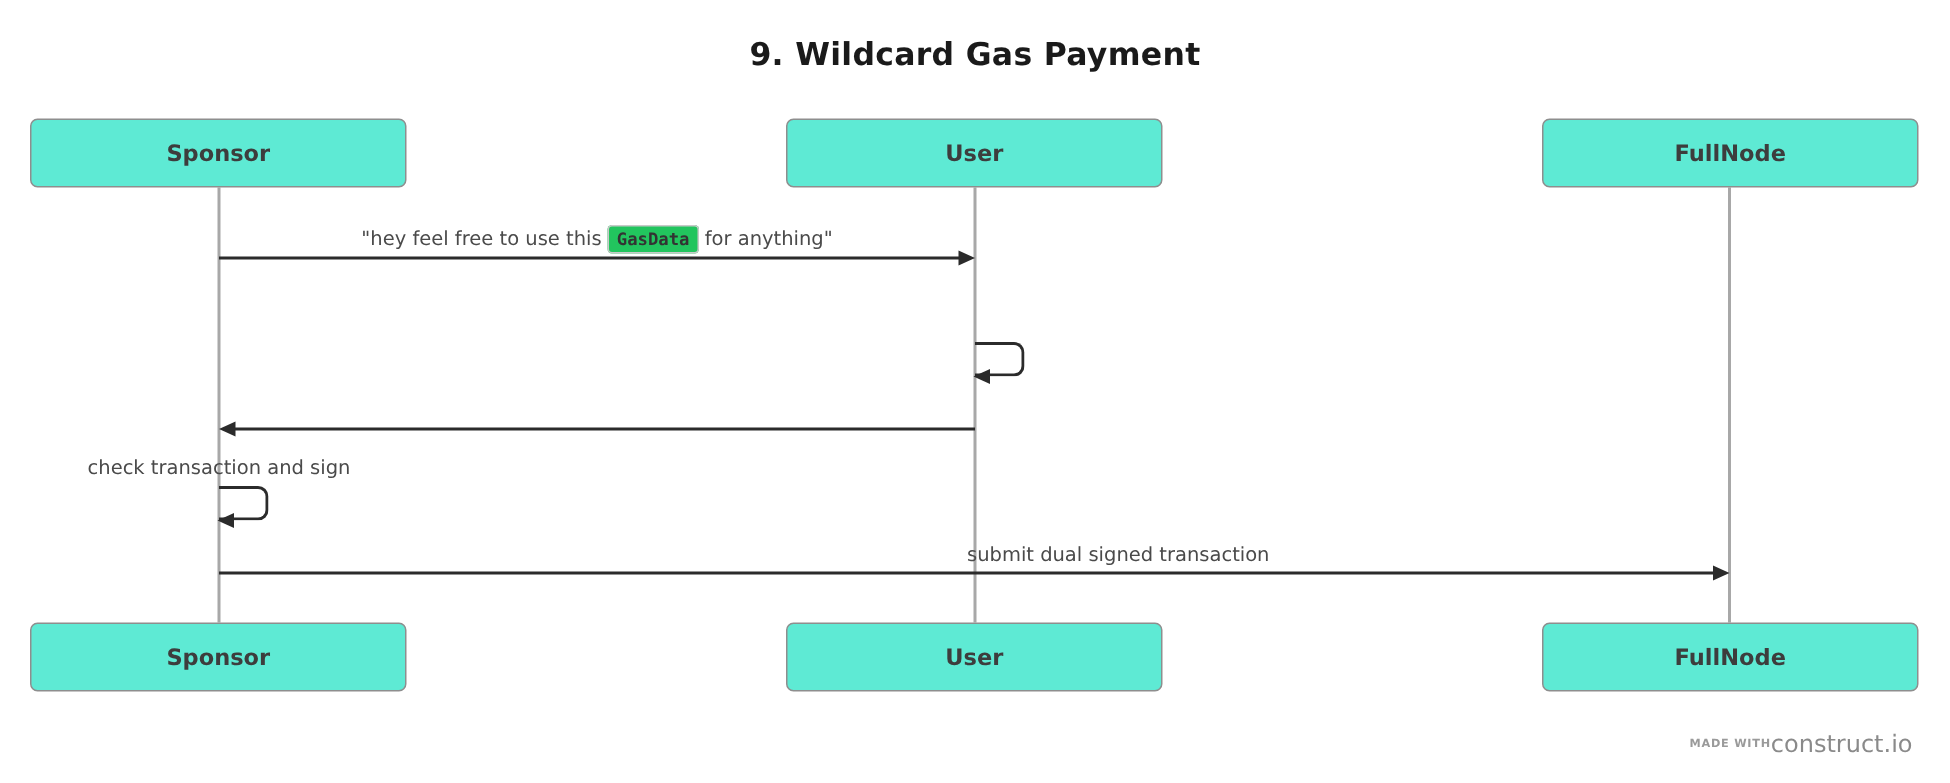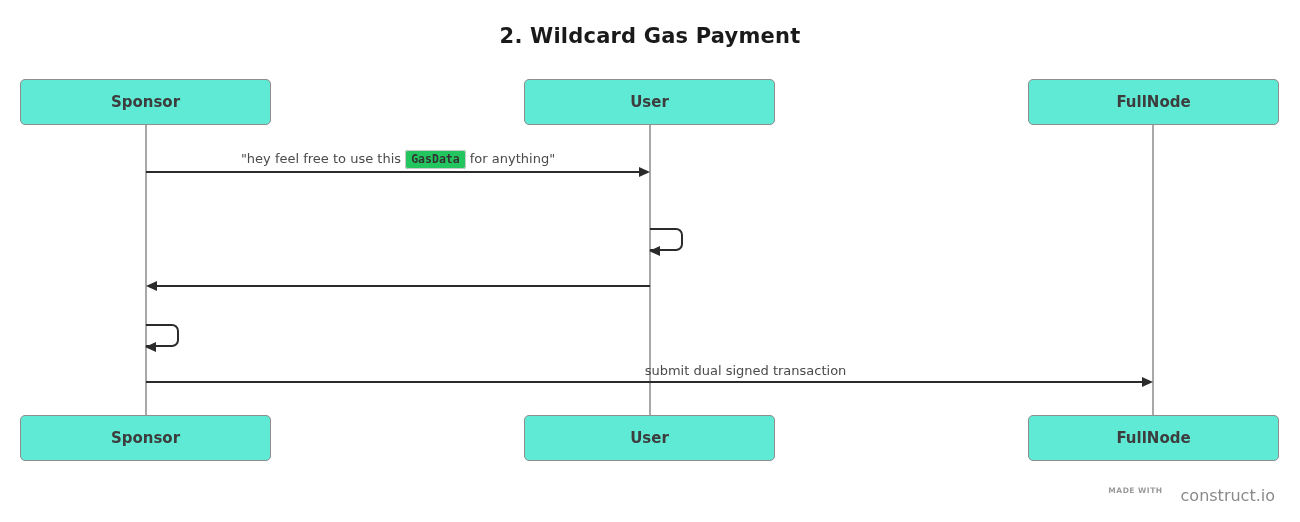--- a/index.html
+++ b/index.html
@@ -115,41 +115,41 @@
     bottom: -7px;
   }
 
   .branding {
     position: absolute;
     right: 25px;
     bottom: 17px;
     color: #8f8f8f;
     white-space: nowrap;
     display: flex;
-    align-items: flex-start;
-    gap: 18px;
+    align-items: center;
+    gap: 0;
   }
   .branding .made-with {
     font-size: 7.5px;
     font-weight: bold;
     text-transform: uppercase;
     letter-spacing: 0.5px;
     color: #9a9a9a;
   }
   .branding .brand {
     font-size: 16px;
     color: #8a8a8a;
   }
 </style>
 </head>
 <body>
 
 <div class="diagram">
 
-  <div class="title">2. Wildcard Gas Payment</div>
+  <div class="title">9. Wildcard Gas Payment</div>
 
   <div class="actor-box row-top col-sponsor">
     <span>Sponsor</span>
   </div>
   <div class="actor-box row-top col-user">
     <span>User</span>
   </div>
   <div class="actor-box row-top col-fullnode">
     <span>FullNode</span>
   </div>
@@ -164,20 +164,23 @@
   <div class="arrow-line" style="left:146px; top:171px; width:495px;"></div>
   <div class="arrow-head right" style="left:639px; top:166.5px;"></div>
 
   <div class="self-loop" style="left:650px; top:228px;">
     <div class="arrow-head left"></div>
   </div>
 
   <div class="arrow-line" style="left:155px; top:285px; width:495px;"></div>
   <div class="arrow-head left" style="left:146px; top:280.5px;"></div>
 
+  <div class="msg-label" style="left:26px; top:304px; width:240px;">
+    <span>check transaction and sign</span>
+  </div>
   <div class="self-loop" style="left:146px; top:324px;">
     <div class="arrow-head left"></div>
   </div>
 
   <div class="msg-label" style="left:146px; top:362px; width:1199px;">
     <span>submit dual signed transaction</span>
   </div>
   <div class="arrow-line" style="left:146px; top:381px; width:998px;"></div>
   <div class="arrow-head right" style="left:1142px; top:376.5px;"></div>
 

